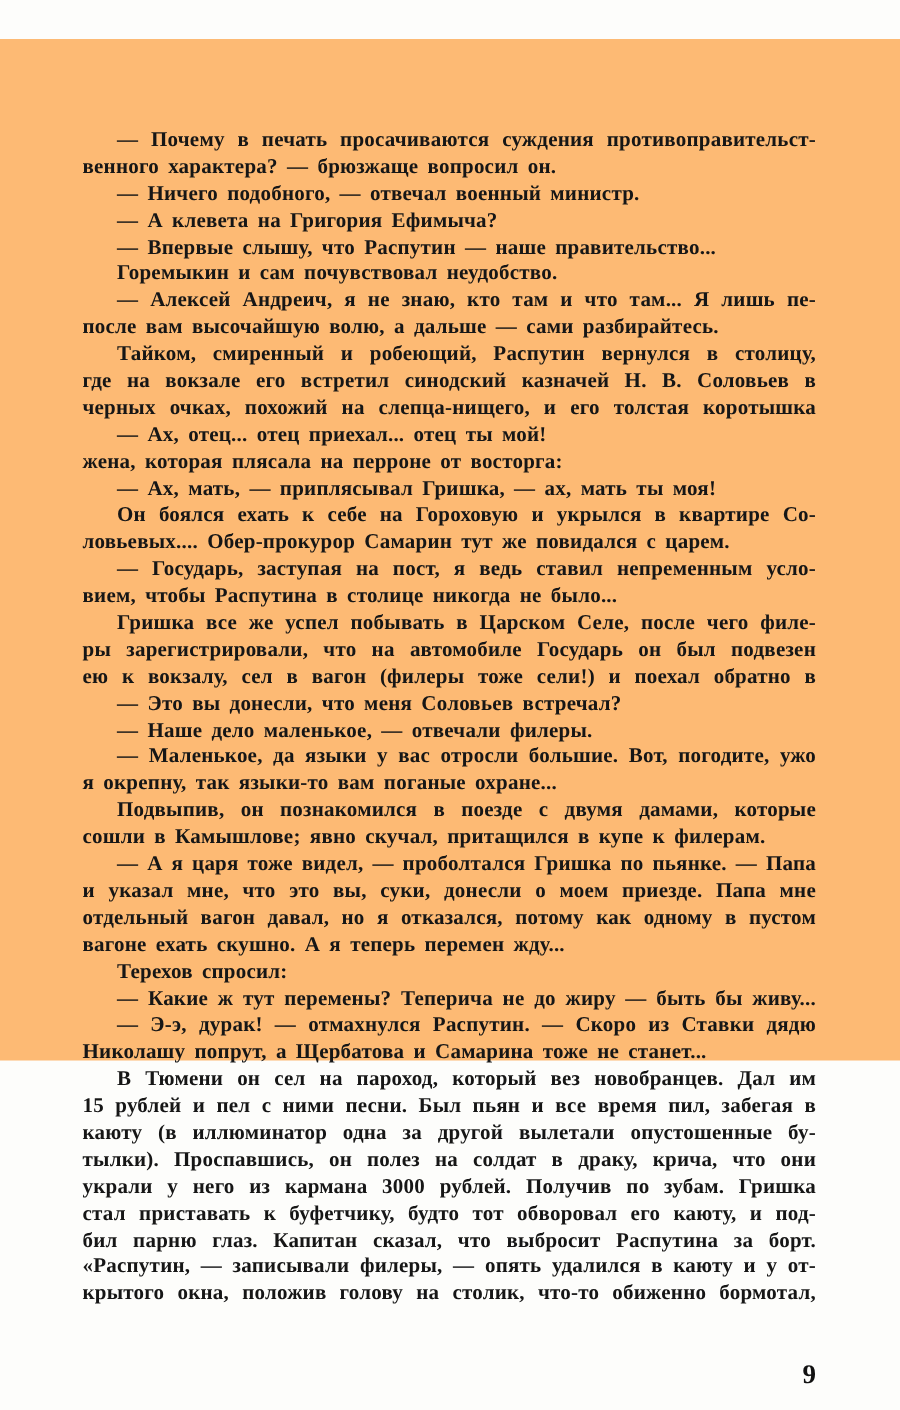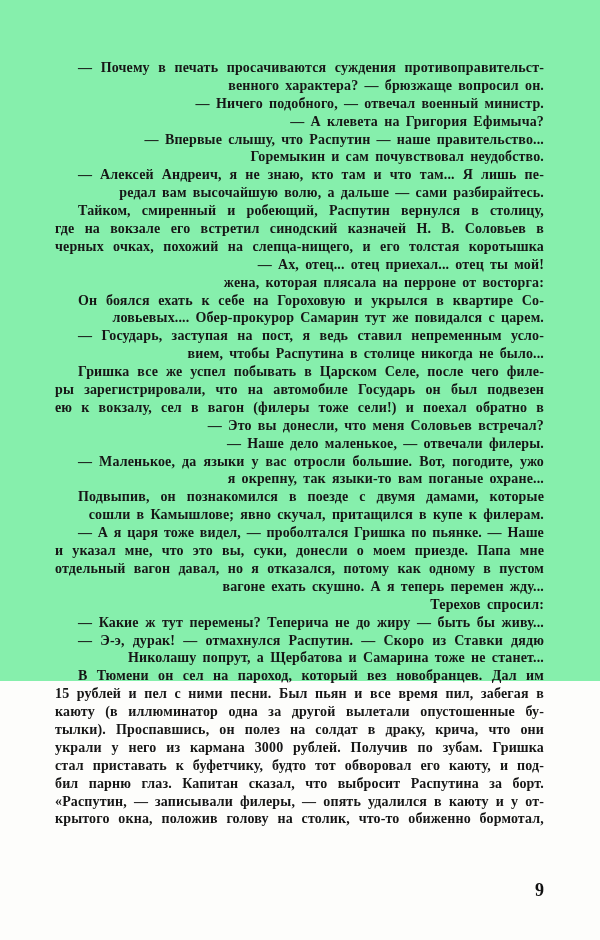--- a/index.html
+++ b/index.html
@@ -10,21 +10,22 @@
     width: 600px;
     height: 940px;
     overflow: hidden;
     background: #fdfdfb;
     font-family: "Liberation Serif", "DejaVu Serif", serif;
   }
   .page {
     position: relative;
     width: 600px;
     height: 681px;
-    background: #86efac;
+    background: #fdba74;
+    margin-top: 26px;
   }
   .text-block {
     position: absolute;
     left: 55px;
     top: 59px;
     width: 489px;
     color: #161616;
     font-size: 14px;
     font-weight: 700;
     letter-spacing: 0.15px;
@@ -36,21 +37,21 @@
     overflow: visible;
   }
   .line.indent {
     padding-left: 23px;
   }
   .line.justify {
     text-align: justify;
     text-align-last: justify;
   }
   .line.plain {
-    text-align: right;
+    text-align: left;
     word-spacing: 2.5px;
   }
   .page-number {
     position: absolute;
     left: 55px;
     top: 880px;
     width: 489px;
     text-align: right;
     color: #111111;
     font-size: 18px;
@@ -62,40 +63,41 @@
 
 <div class="page">
   <div class="text-block">
       <div class="line justify indent">— Почему в печать просачиваются суждения противоправительст-</div>
       <div class="line plain">венного характера? — брюзжаще вопросил он.</div>
       <div class="line plain indent">— Ничего подобного, — отвечал военный министр.</div>
       <div class="line plain indent">— А клевета на Григория Ефимыча?</div>
       <div class="line plain indent">— Впервые слышу, что Распутин — наше правительство...</div>
       <div class="line plain indent">Горемыкин и сам почувствовал неудобство.</div>
       <div class="line justify indent">— Алексей Андреич, я не знаю, кто там и что там... Я лишь пе-</div>
-      <div class="line plain">редал вам высочайшую волю, а дальше — сами разбирайтесь.</div>
+      <div class="line plain">после вам высочайшую волю, а дальше — сами разбирайтесь.</div>
       <div class="line justify indent">Тайком, смиренный и робеющий, Распутин вернулся в столицу,</div>
       <div class="line justify">где на вокзале его встретил синодский казначей Н. В. Соловьев в</div>
       <div class="line justify">черных очках, похожий на слепца-нищего, и его толстая коротышка</div>
       <div class="line plain indent">— Ах, отец... отец приехал... отец ты мой!</div>
       <div class="line plain">жена, которая плясала на перроне от восторга:</div>
+      <div class="line plain indent">— Ах, мать, — приплясывал Гришка, — ах, мать ты моя!</div>
       <div class="line justify indent">Он боялся ехать к себе на Гороховую и укрылся в квартире Со-</div>
       <div class="line plain">ловьевых.... Обер-прокурор Самарин тут же повидался с царем.</div>
       <div class="line justify indent">— Государь, заступая на пост, я ведь ставил непременным усло-</div>
       <div class="line plain">вием, чтобы Распутина в столице никогда не было...</div>
       <div class="line justify indent">Гришка все же успел побывать в Царском Селе, после чего филе-</div>
       <div class="line justify">ры зарегистрировали, что на автомобиле Государь он был подвезен</div>
       <div class="line justify">ею к вокзалу, сел в вагон (филеры тоже сели!) и поехал обратно в</div>
       <div class="line plain indent">— Это вы донесли, что меня Соловьев встречал?</div>
       <div class="line plain indent">— Наше дело маленькое, — отвечали филеры.</div>
       <div class="line justify indent">— Маленькое, да языки у вас отросли большие. Вот, погодите, ужо</div>
       <div class="line plain">я окрепну, так языки-то вам поганые охране...</div>
       <div class="line justify indent">Подвыпив, он познакомился в поезде с двумя дамами, которые</div>
       <div class="line plain">сошли в Камышлове; явно скучал, притащился в купе к филерам.</div>
-      <div class="line justify indent">— А я царя тоже видел, — проболтался Гришка по пьянке. — Наше</div>
+      <div class="line justify indent">— А я царя тоже видел, — проболтался Гришка по пьянке. — Папа</div>
       <div class="line justify">и указал мне, что это вы, суки, донесли о моем приезде. Папа мне</div>
       <div class="line justify">отдельный вагон давал, но я отказался, потому как одному в пустом</div>
       <div class="line plain">вагоне ехать скушно. А я теперь перемен жду...</div>
       <div class="line plain indent">Терехов спросил:</div>
       <div class="line justify indent">— Какие ж тут перемены? Теперича не до жиру — быть бы живу...</div>
       <div class="line justify indent">— Э-э, дурак! — отмахнулся Распутин. — Скоро из Ставки дядю</div>
       <div class="line plain">Николашу попрут, а Щербатова и Самарина тоже не станет...</div>
       <div class="line justify indent">В Тюмени он сел на пароход, который вез новобранцев. Дал им</div>
       <div class="line justify">15 рублей и пел с ними песни. Был пьян и все время пил, забегая в</div>
       <div class="line justify">каюту (в иллюминатор одна за другой вылетали опустошенные бу-</div>

